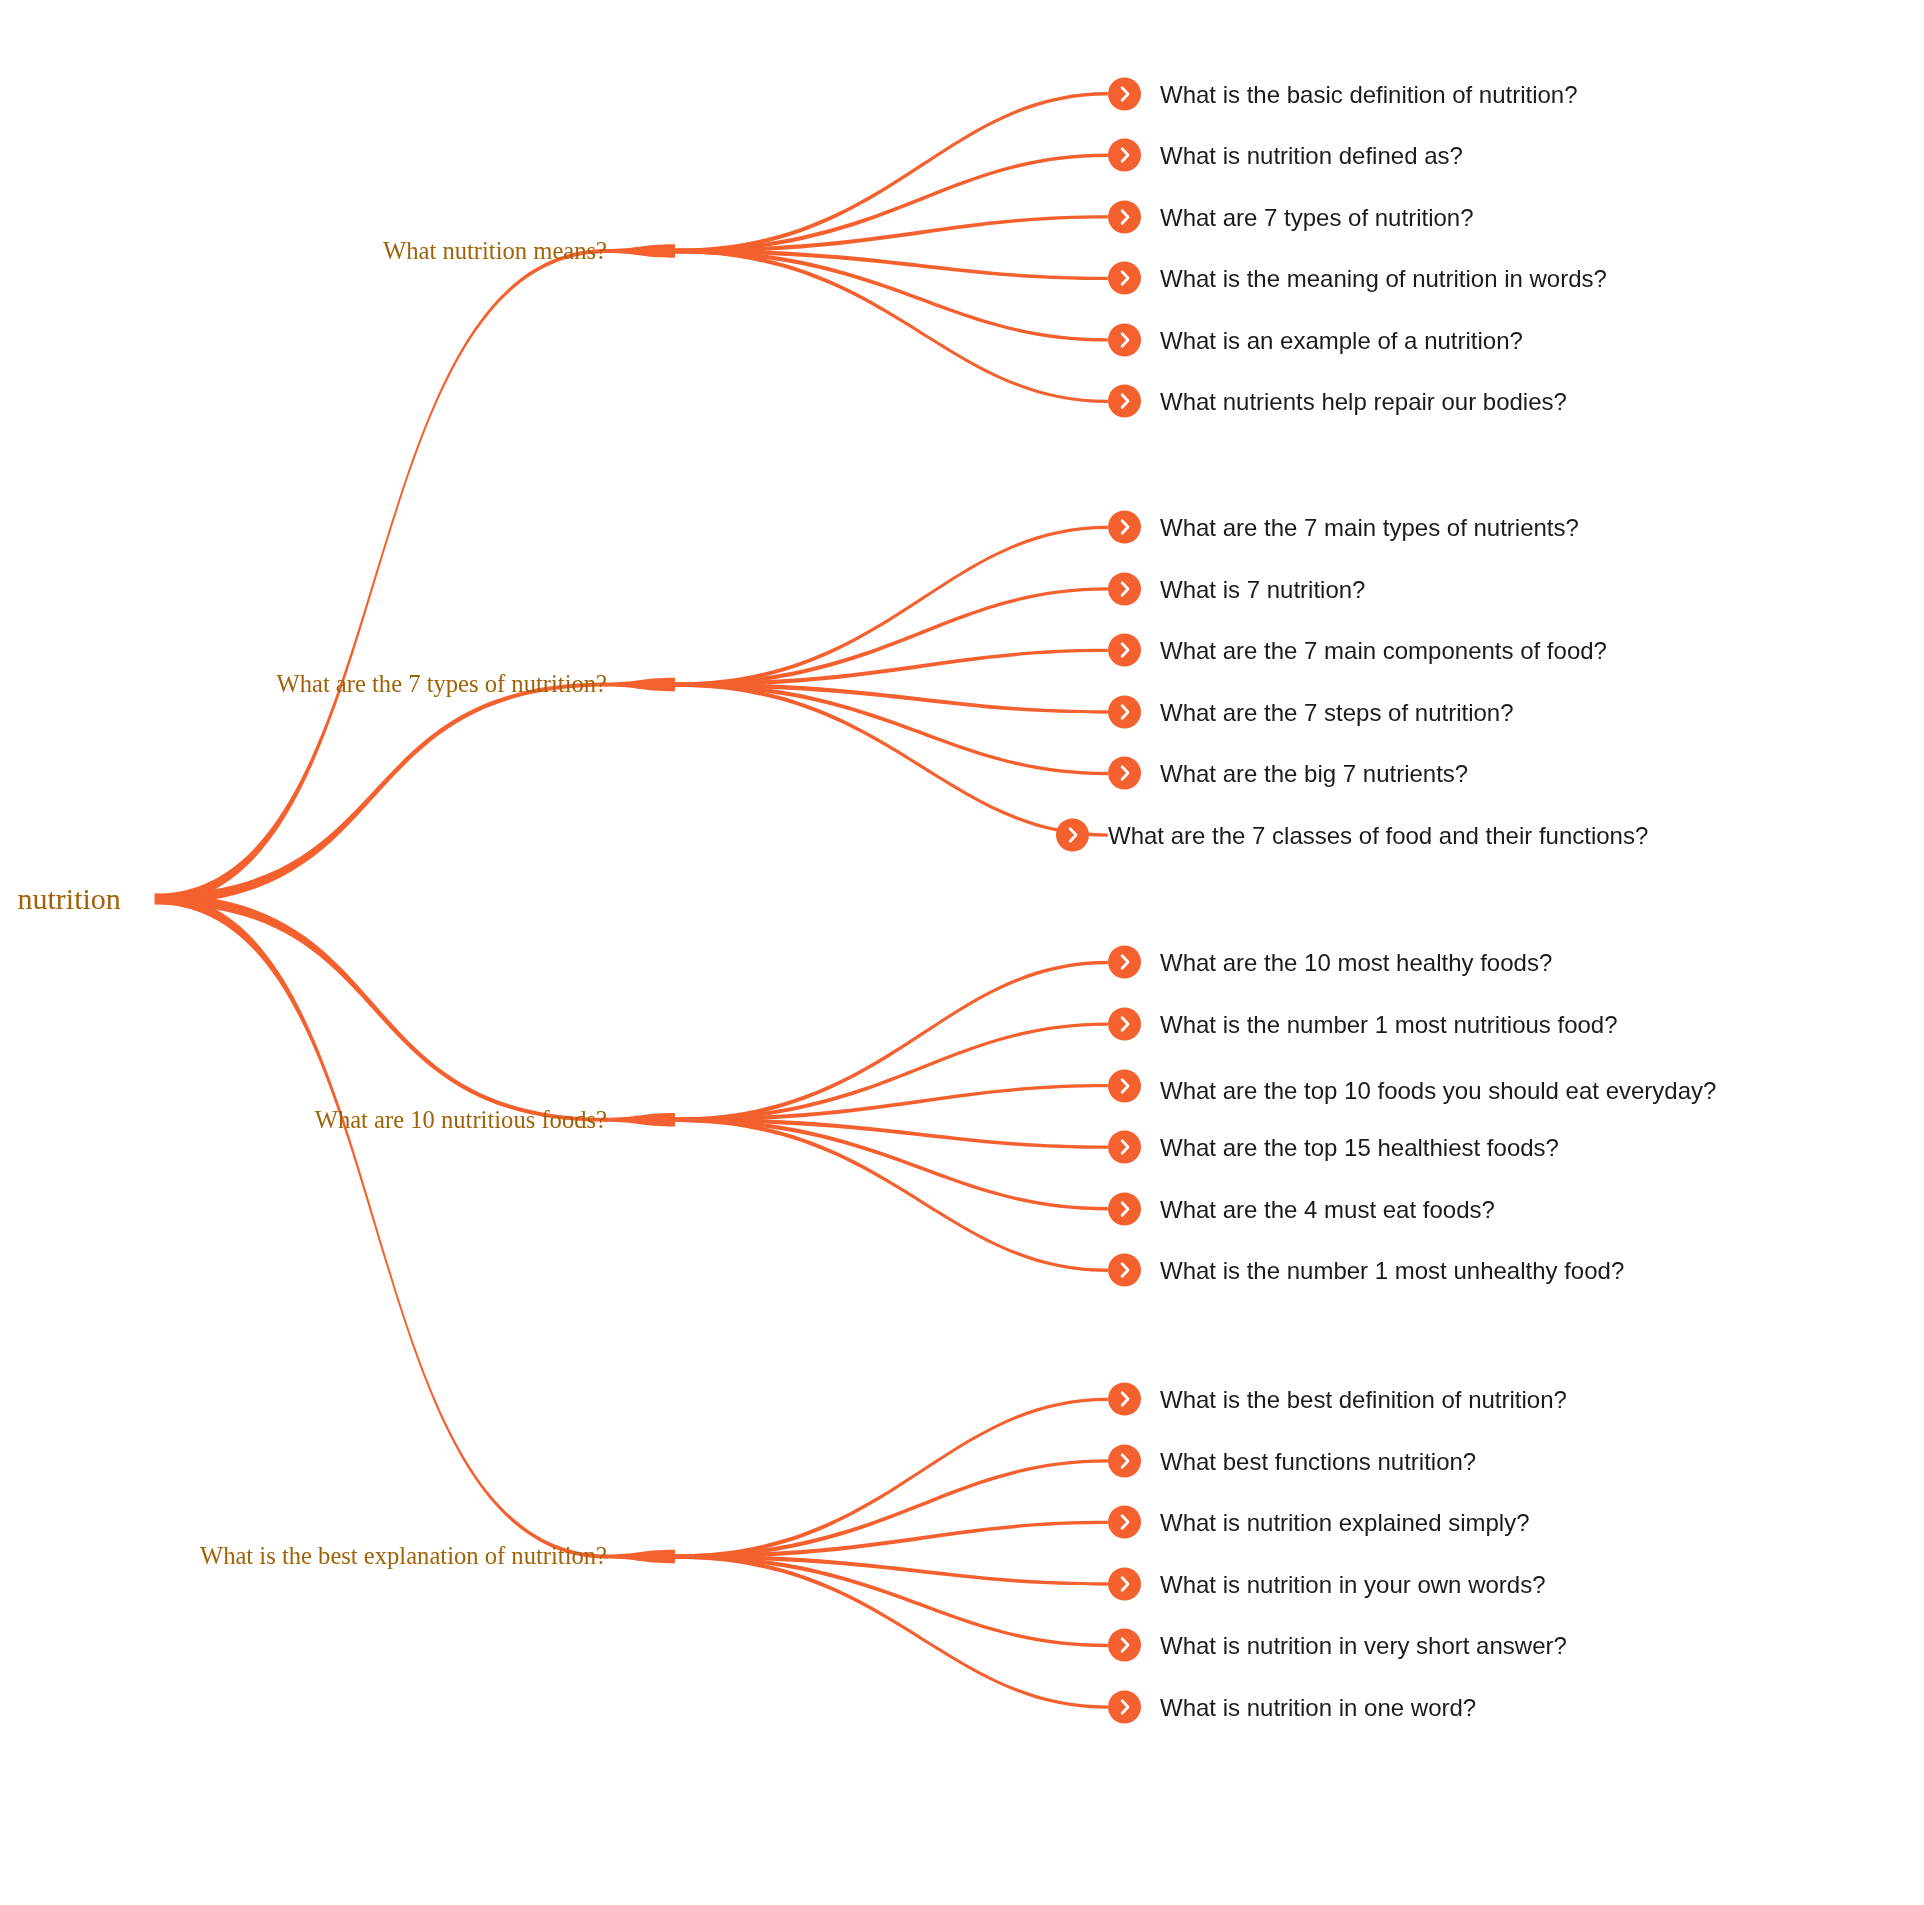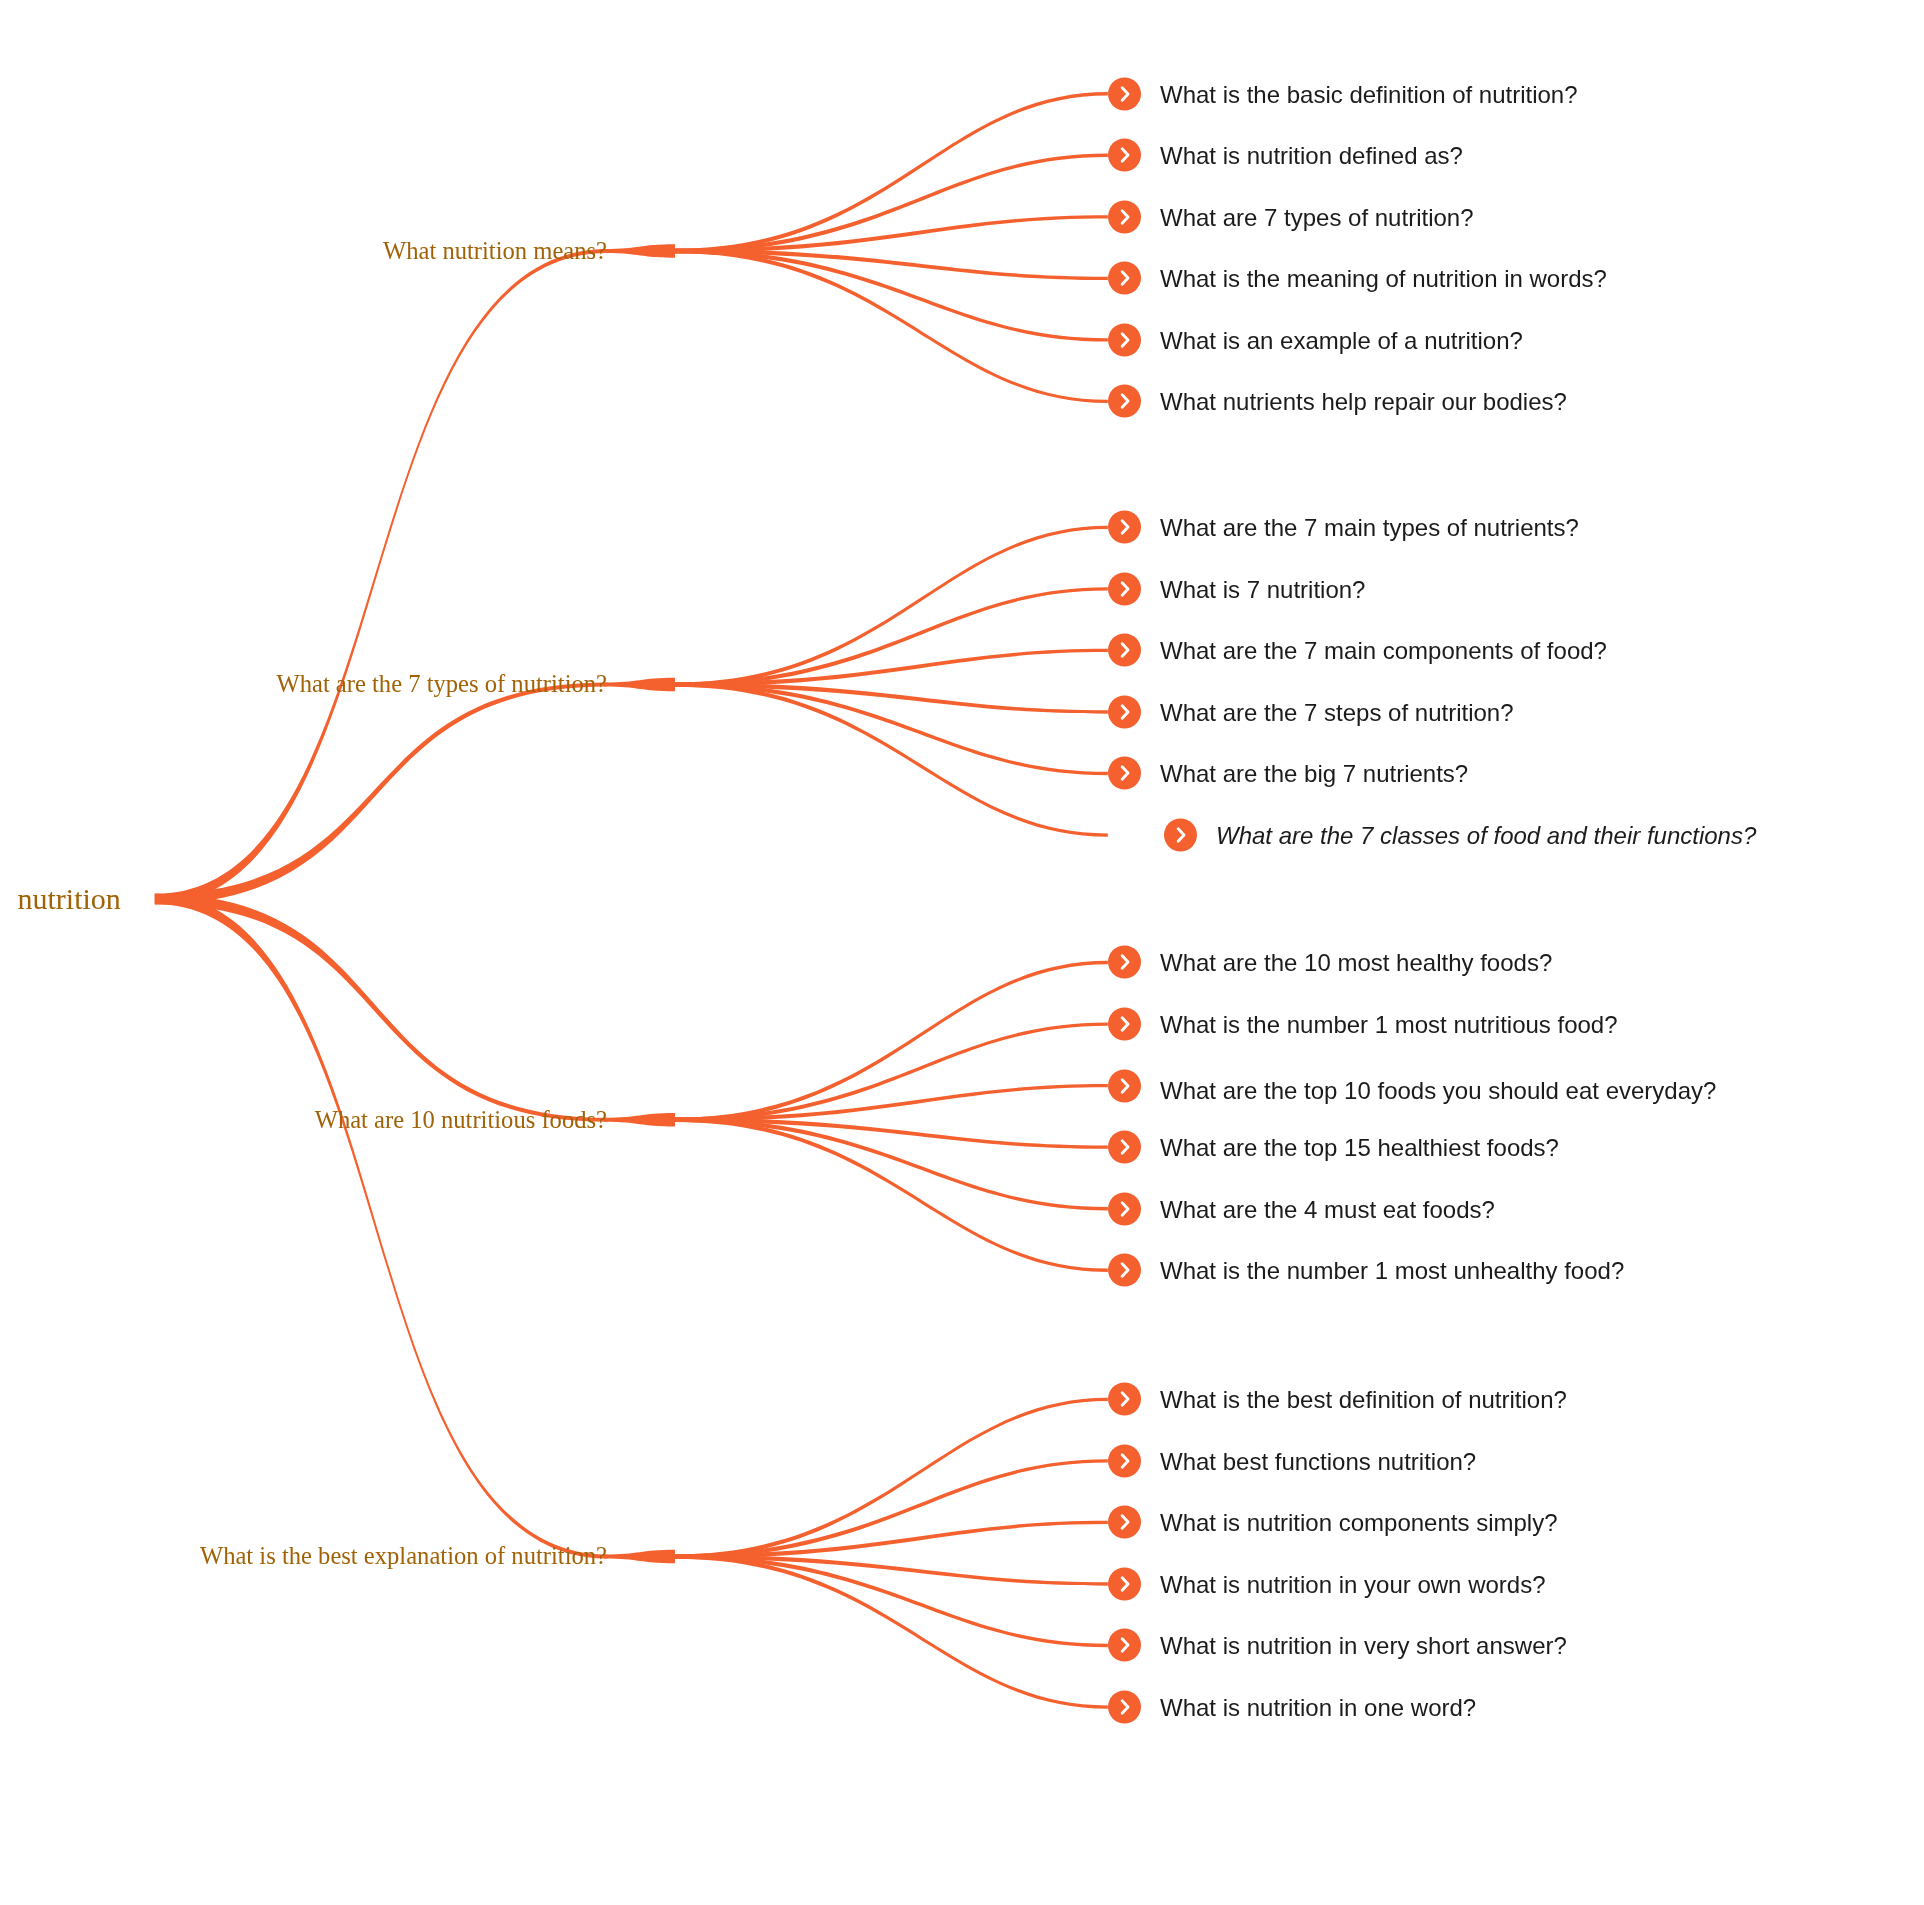--- a/index.html
+++ b/index.html
@@ -177,21 +177,21 @@
         <span class="leaf-text">What are the 7 steps of nutrition?</span>
       </div>
       <div class="leaf" style="left: 1108px; top: 773px;">
         <div class="leaf-icon">
           <svg width="33" height="33" viewBox="0 0 42 42" aria-hidden="true">
             <path d="M18 13 L25.5 21 L18 29" fill="none" stroke="#ffffff" stroke-width="3.6" stroke-linecap="round" stroke-linejoin="round"></path>
           </svg>
         </div>
         <span class="leaf-text">What are the big 7 nutrients?</span>
       </div>
-      <div class="leaf" style="left: 1164px; top: 835px; font-style: italic;">
+      <div class="leaf" style="left: 1056px; top: 835px;">
         <div class="leaf-icon">
           <svg width="33" height="33" viewBox="0 0 42 42" aria-hidden="true">
             <path d="M18 13 L25.5 21 L18 29" fill="none" stroke="#ffffff" stroke-width="3.6" stroke-linecap="round" stroke-linejoin="round"></path>
           </svg>
         </div>
         <span class="leaf-text">What are the 7 classes of food and their functions?</span>
       </div>
       <div class="node-label branch-label" style="left: 607px; top: 1120px;">What are 10 nutritious foods?</div>
       <div class="leaf" style="left: 1108px; top: 962px;">
         <div class="leaf-icon">
@@ -257,21 +257,21 @@
           </svg>
         </div>
         <span class="leaf-text">What best functions nutrition?</span>
       </div>
       <div class="leaf" style="left: 1108px; top: 1522px;">
         <div class="leaf-icon">
           <svg width="33" height="33" viewBox="0 0 42 42" aria-hidden="true">
             <path d="M18 13 L25.5 21 L18 29" fill="none" stroke="#ffffff" stroke-width="3.6" stroke-linecap="round" stroke-linejoin="round"></path>
           </svg>
         </div>
-        <span class="leaf-text">What is nutrition components simply?</span>
+        <span class="leaf-text">What is nutrition explained simply?</span>
       </div>
       <div class="leaf" style="left: 1108px; top: 1584px; text-align: right;">
         <div class="leaf-icon">
           <svg width="33" height="33" viewBox="0 0 42 42" aria-hidden="true">
             <path d="M18 13 L25.5 21 L18 29" fill="none" stroke="#ffffff" stroke-width="3.6" stroke-linecap="round" stroke-linejoin="round"></path>
           </svg>
         </div>
         <span class="leaf-text">What is nutrition in your own words?</span>
       </div>
       <div class="leaf" style="left: 1108px; top: 1645px;">

